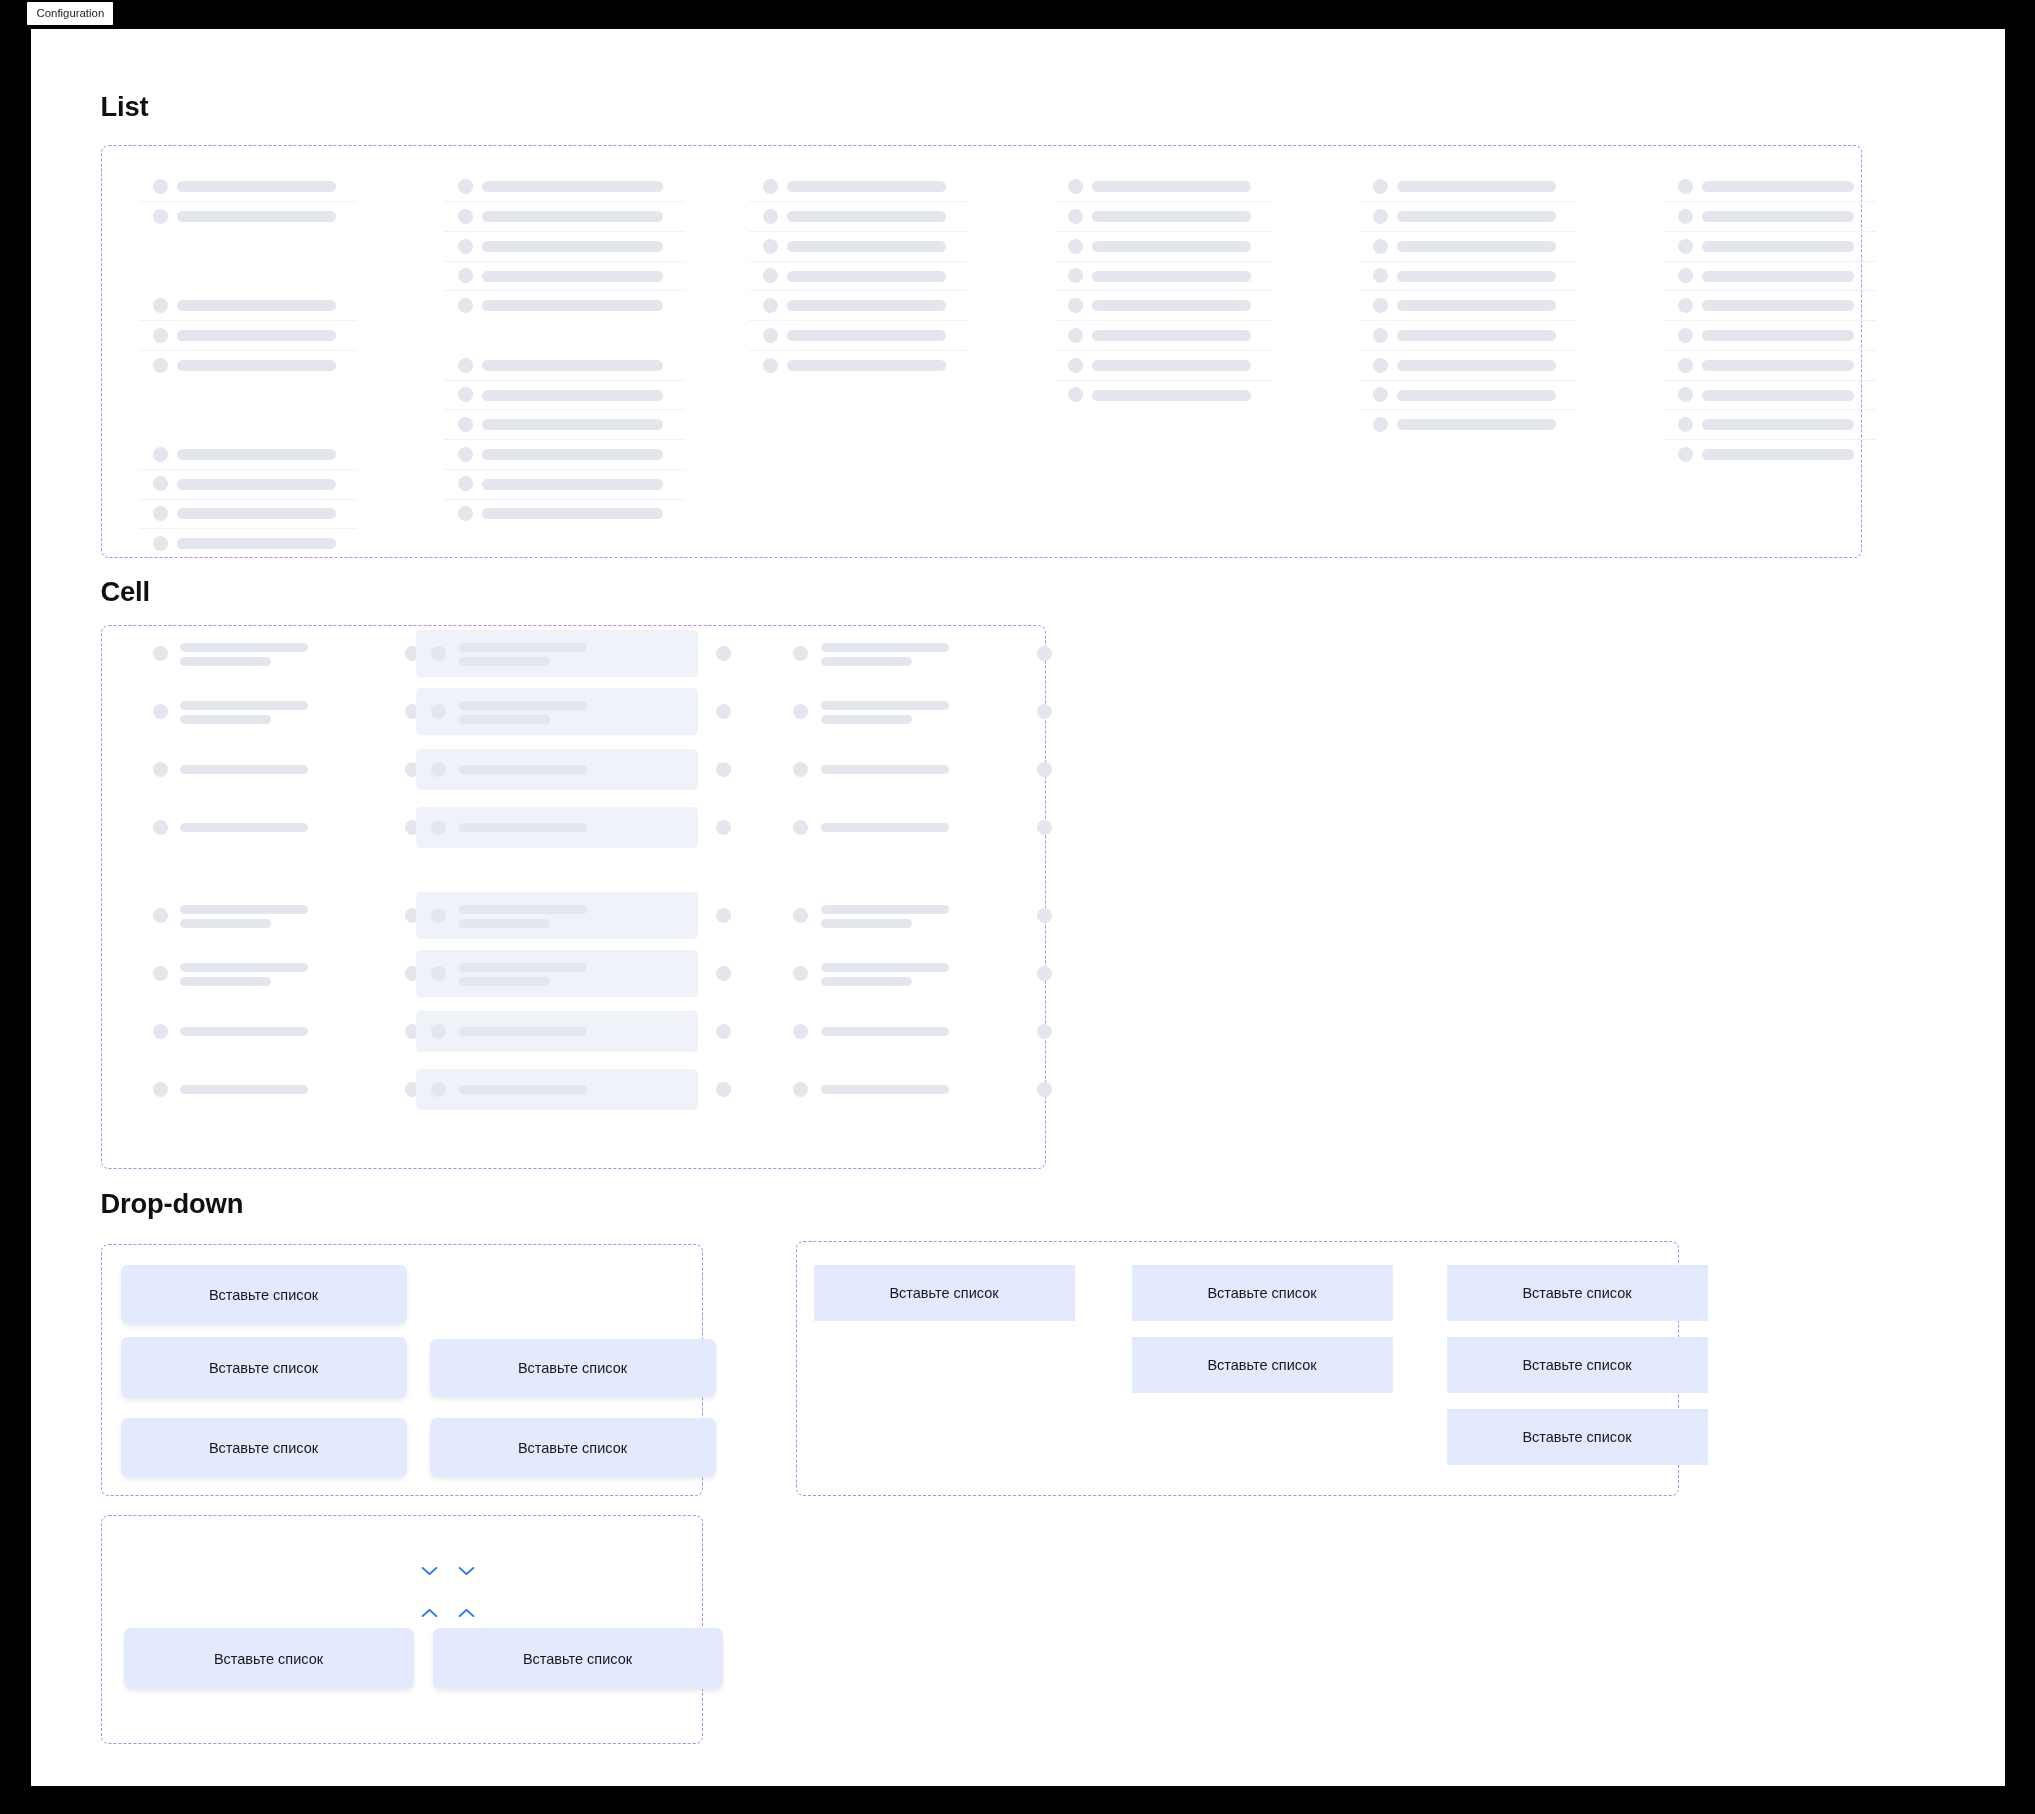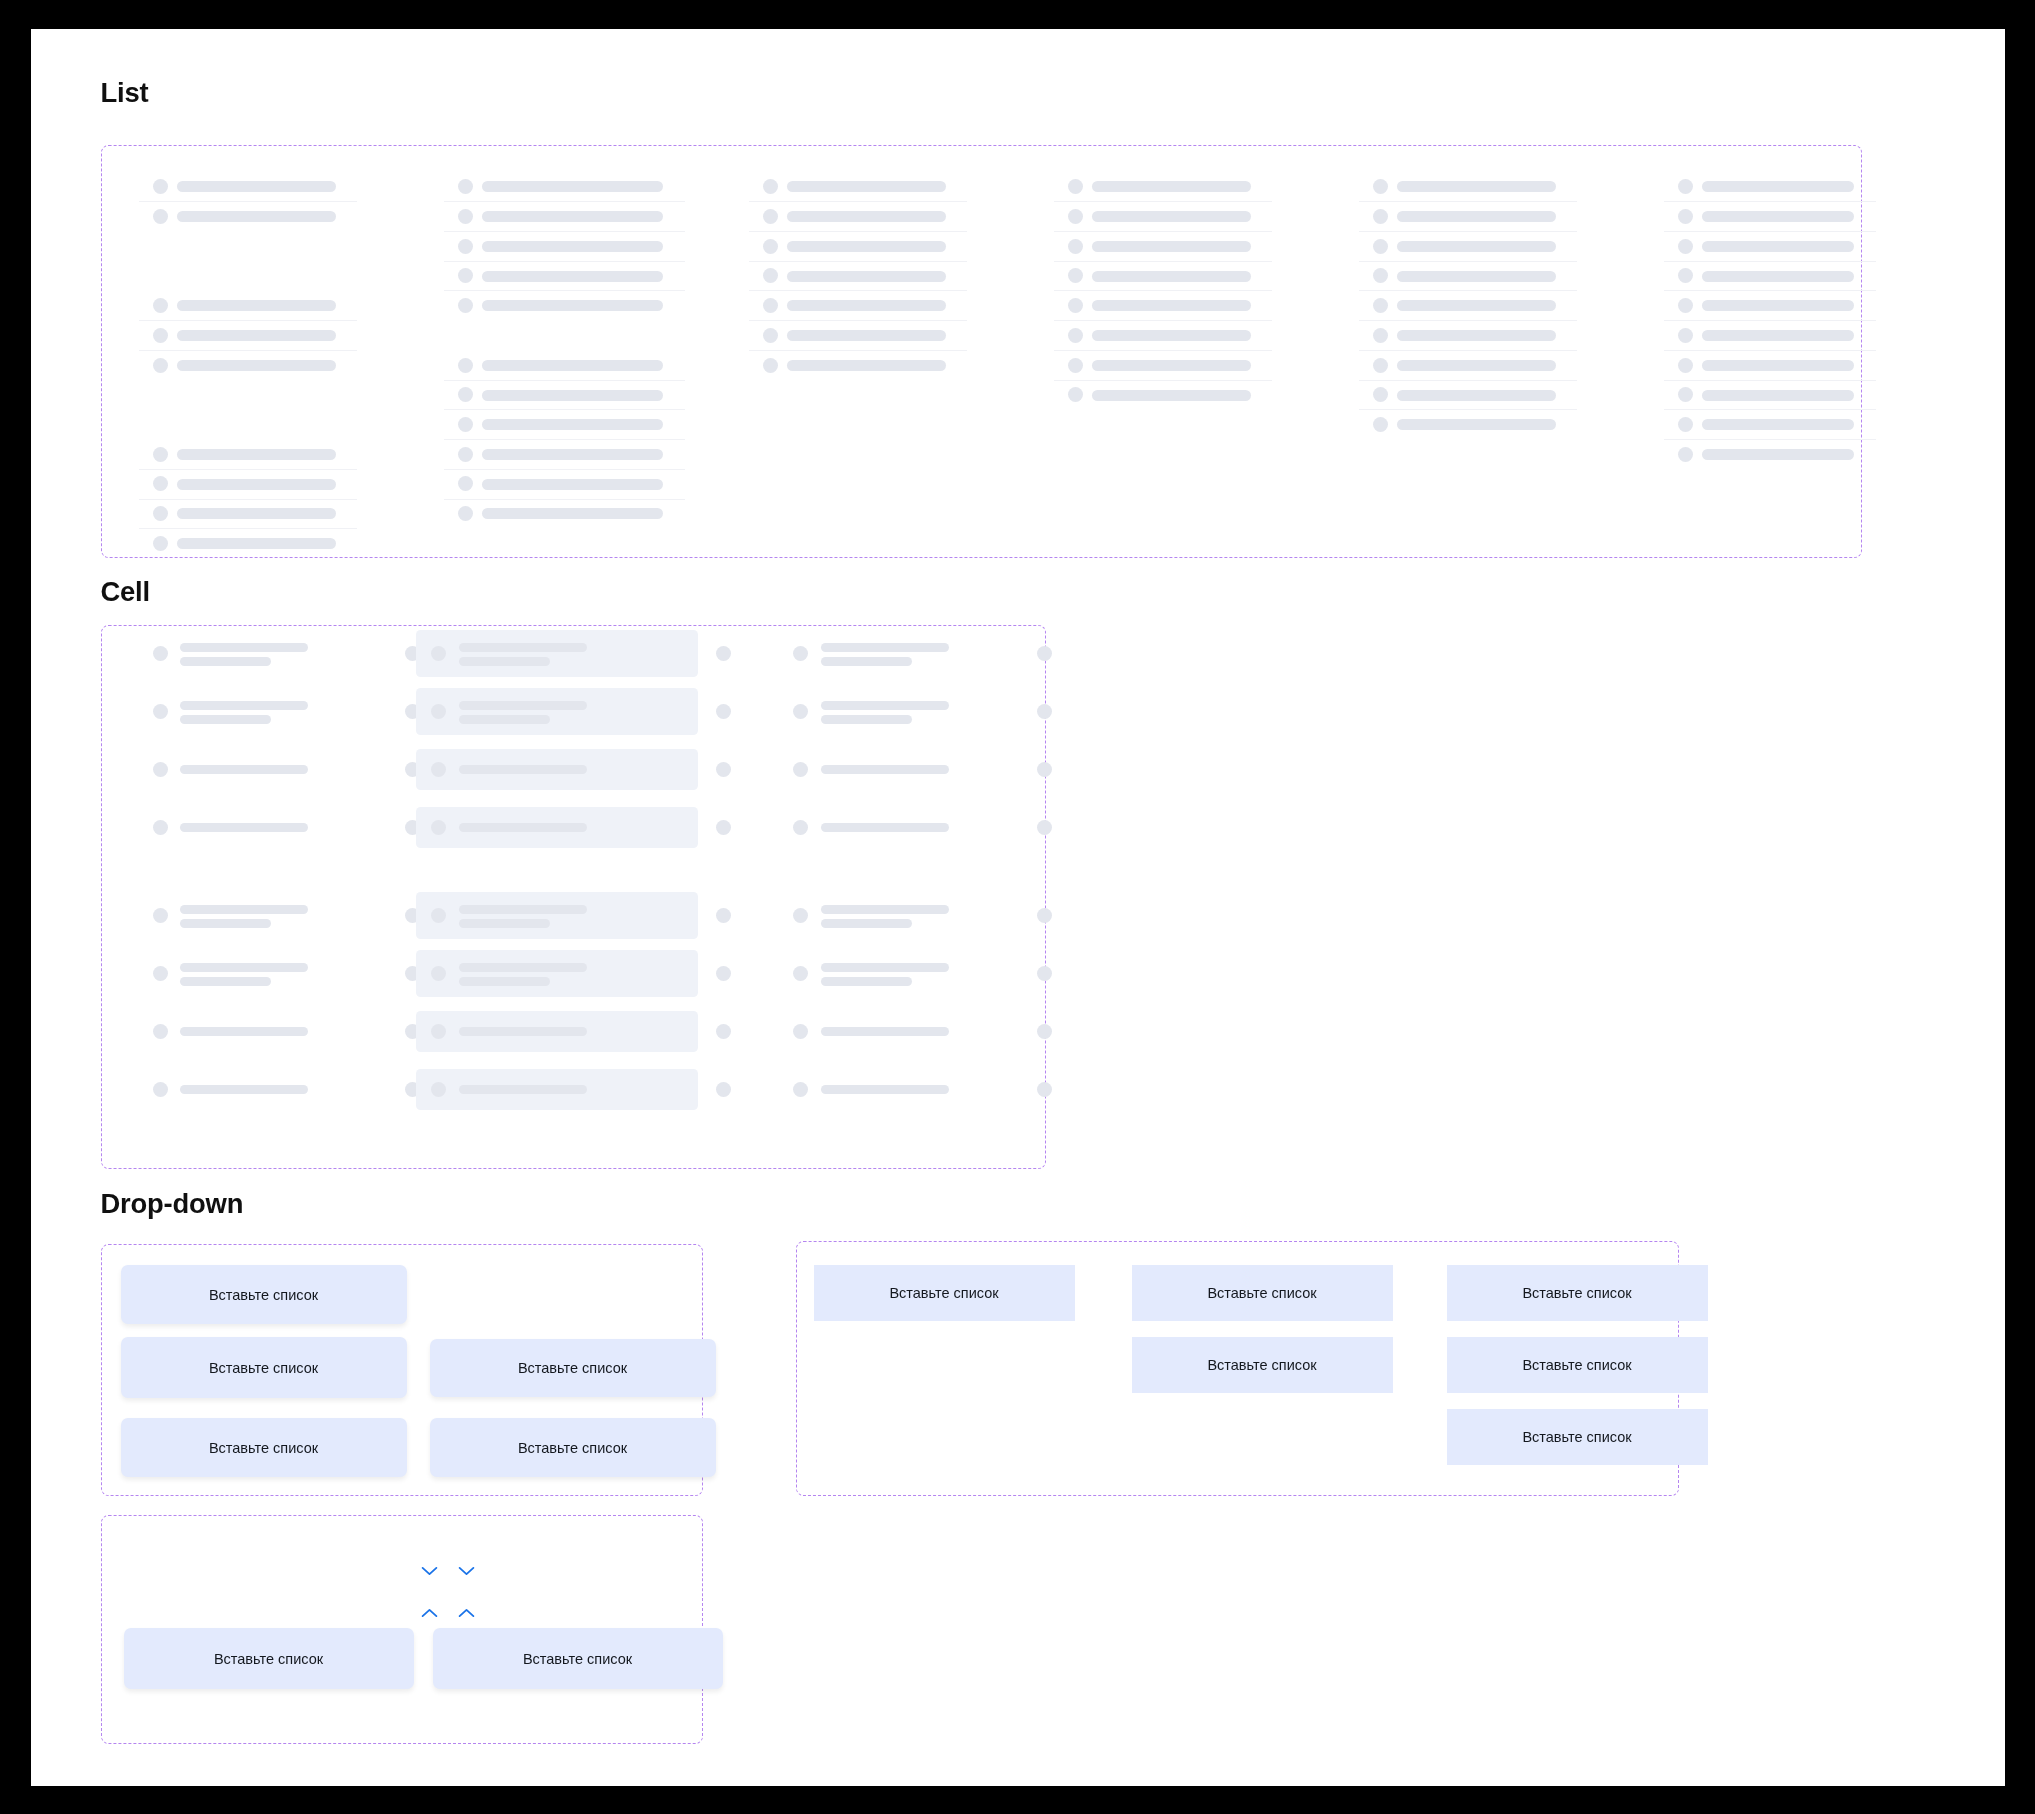--- a/index.html
+++ b/index.html
@@ -112,24 +112,27 @@
     height: 15.2px;
     color: #1a73e8;
   }
   .chev svg { width: 100%; height: 100%; display: block; }
 </style>
 </head>
 <body>
 
 <div id="root">
 
+  <div class="tabbar">
+    <div class="tab">Configuration</div>
+  </div>
 
   <div class="sheet">
 
-    <div class="heading" style="left:70px; top:48px;">List</div>
+    <div class="heading" style="left:70px; top:62px;">List</div>
 
     <div class="frame" id="frame-list" style="left:70px; top:116px; width:1761px; height:413px;"></div>
 
     <div id="list-skeleton">
         <div class="sk-circle" style="left:122px; top:150px; width:15.2px; height:15.2px;"></div>
         <div class="sk-bar" style="left:146px; top:152px; width:159px; height:10.7px;"></div>
         <div class="sk-div" style="left:108px; top:172px; width:218px;"></div>
         <div class="sk-circle" style="left:122px; top:180px; width:15.2px; height:15.2px;"></div>
         <div class="sk-bar" style="left:146px; top:182px; width:159px; height:10.7px;"></div>
         <div class="sk-circle" style="left:122px; top:269px; width:15.2px; height:15.2px;"></div>

